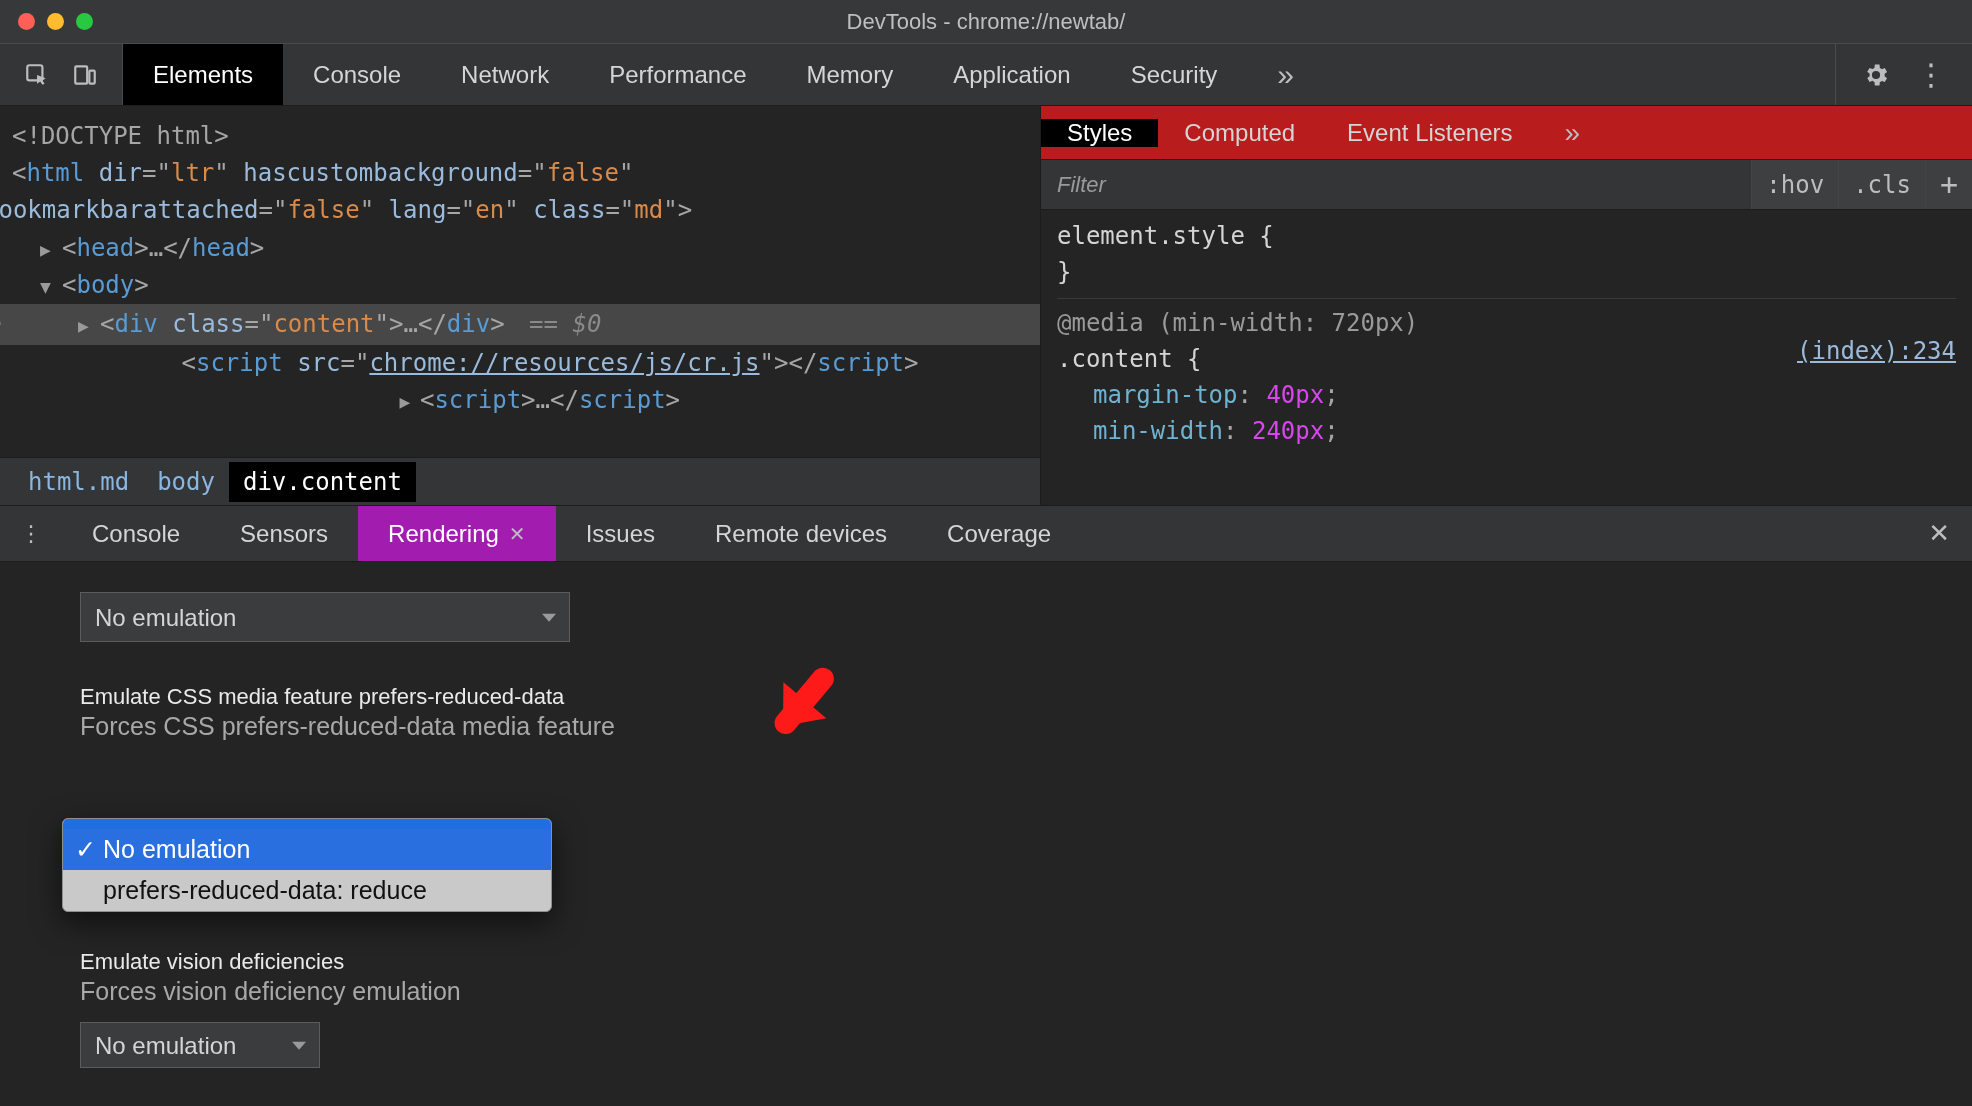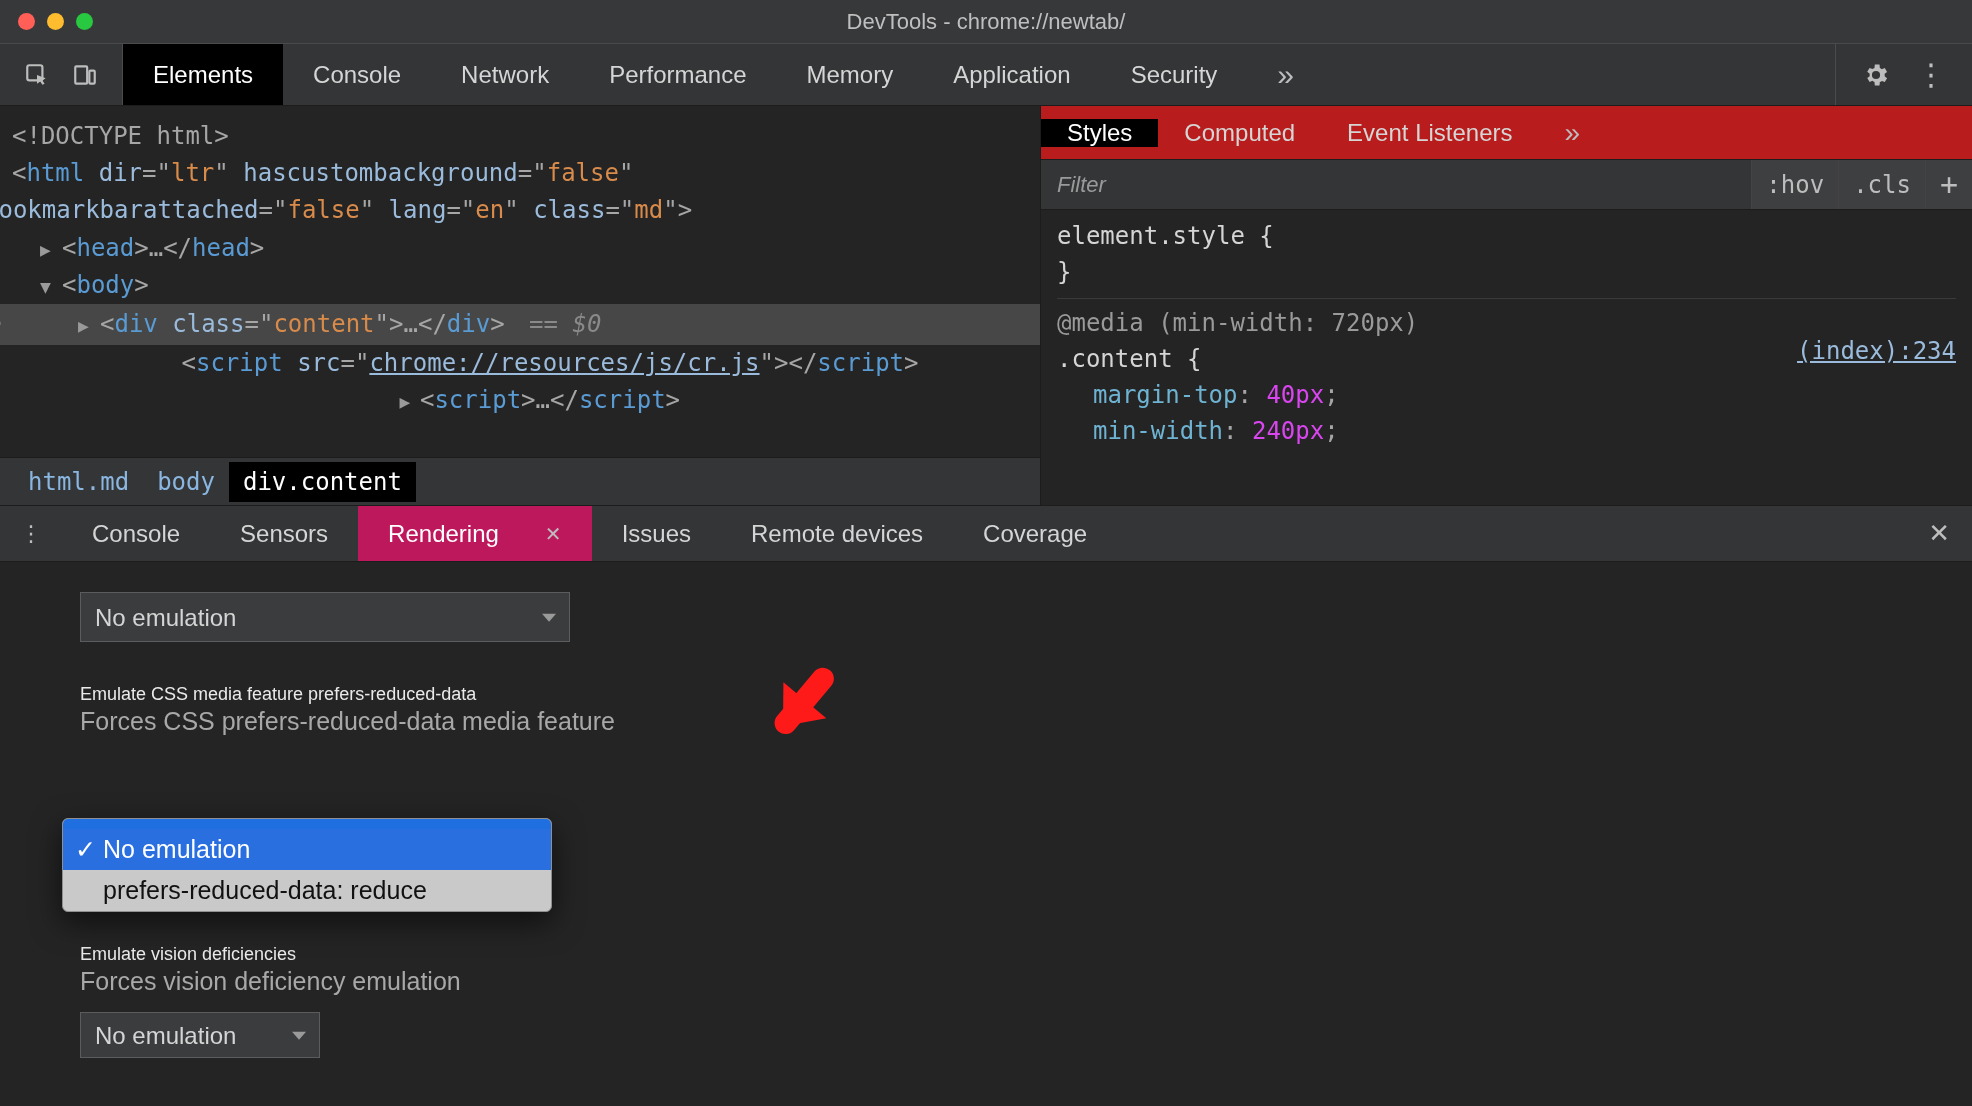--- a/index.html
+++ b/index.html
@@ -135,42 +135,42 @@
   
   .drawer { height: 604px; background: #242424; display: flex; flex-direction: column; }
   .drawer-tabs {
     height: 56px; background: #333537; display: flex; align-items: stretch;
     border-bottom: 1px solid #1c1c1c;
   }
   .drawer-kebab { display: flex; align-items: center; padding: 0 20px; color: #bdbdbd; cursor: pointer; }
   .drawer-tab {
     padding: 0 30px; display: flex; align-items: center; cursor: pointer; color: #d5d5d5; font-size: 24px;
   }
-  .drawer-tab.active { background: #be185d; color: #fff; gap: 36px; }
+  .drawer-tab.active { background: #a21caf; color: #fff; }
   .drawer-tab .close { margin-left: 10px; font-size: 20px; color: #bdbdbd; }
   .drawer-spacer { flex: 1; }
   .drawer-close { display: flex; align-items: center; padding: 0 22px; color: #bdbdbd; cursor: pointer; font-size: 26px; }
 
   .drawer-body { flex: 1; padding: 30px 80px; position: relative; }
   .select-wide {
     width: 490px; height: 50px; background: #3a3c3e; color: #d5d5d5;
     border: 1px solid #5a5c5e; font-size: 24px; padding: 0 14px;
     appearance: none; position: relative;
   }
   .select-wrap { position: relative; display: inline-block; }
   .select-wrap::after {
     content: ""; position: absolute; right: 14px; top: 50%; transform: translateY(-40%);
     border-left: 7px solid transparent; border-right: 7px solid transparent;
     border-top: 8px solid #9a9a9a; pointer-events: none;
   }
   .select-narrow {
     width: 240px; height: 46px; background: #3a3c3e; color: #d5d5d5;
     border: 1px solid #5a5c5e; font-size: 24px; padding: 0 14px; appearance: none;
   }
-  .section-title { font-size: 18px; color: #eaeaea; margin-top: 42px; }
+  .section-title { font-size: 22px; color: #eaeaea; margin-top: 42px; }
   .section-desc  { font-size: 25px; color: #a8a8a8; margin-top: 2px; margin-bottom: 16px; }
 
   
   .open-dropdown {
     position: absolute; left: 62px; top: 256px; width: 490px;
     background: #c9c9c9; border: 1px solid #8f8f8f; border-radius: 6px;
     box-shadow: 0 10px 30px rgba(0,0,0,.6);
     overflow: hidden;
     font-size: 25px; color: #111;
   }

